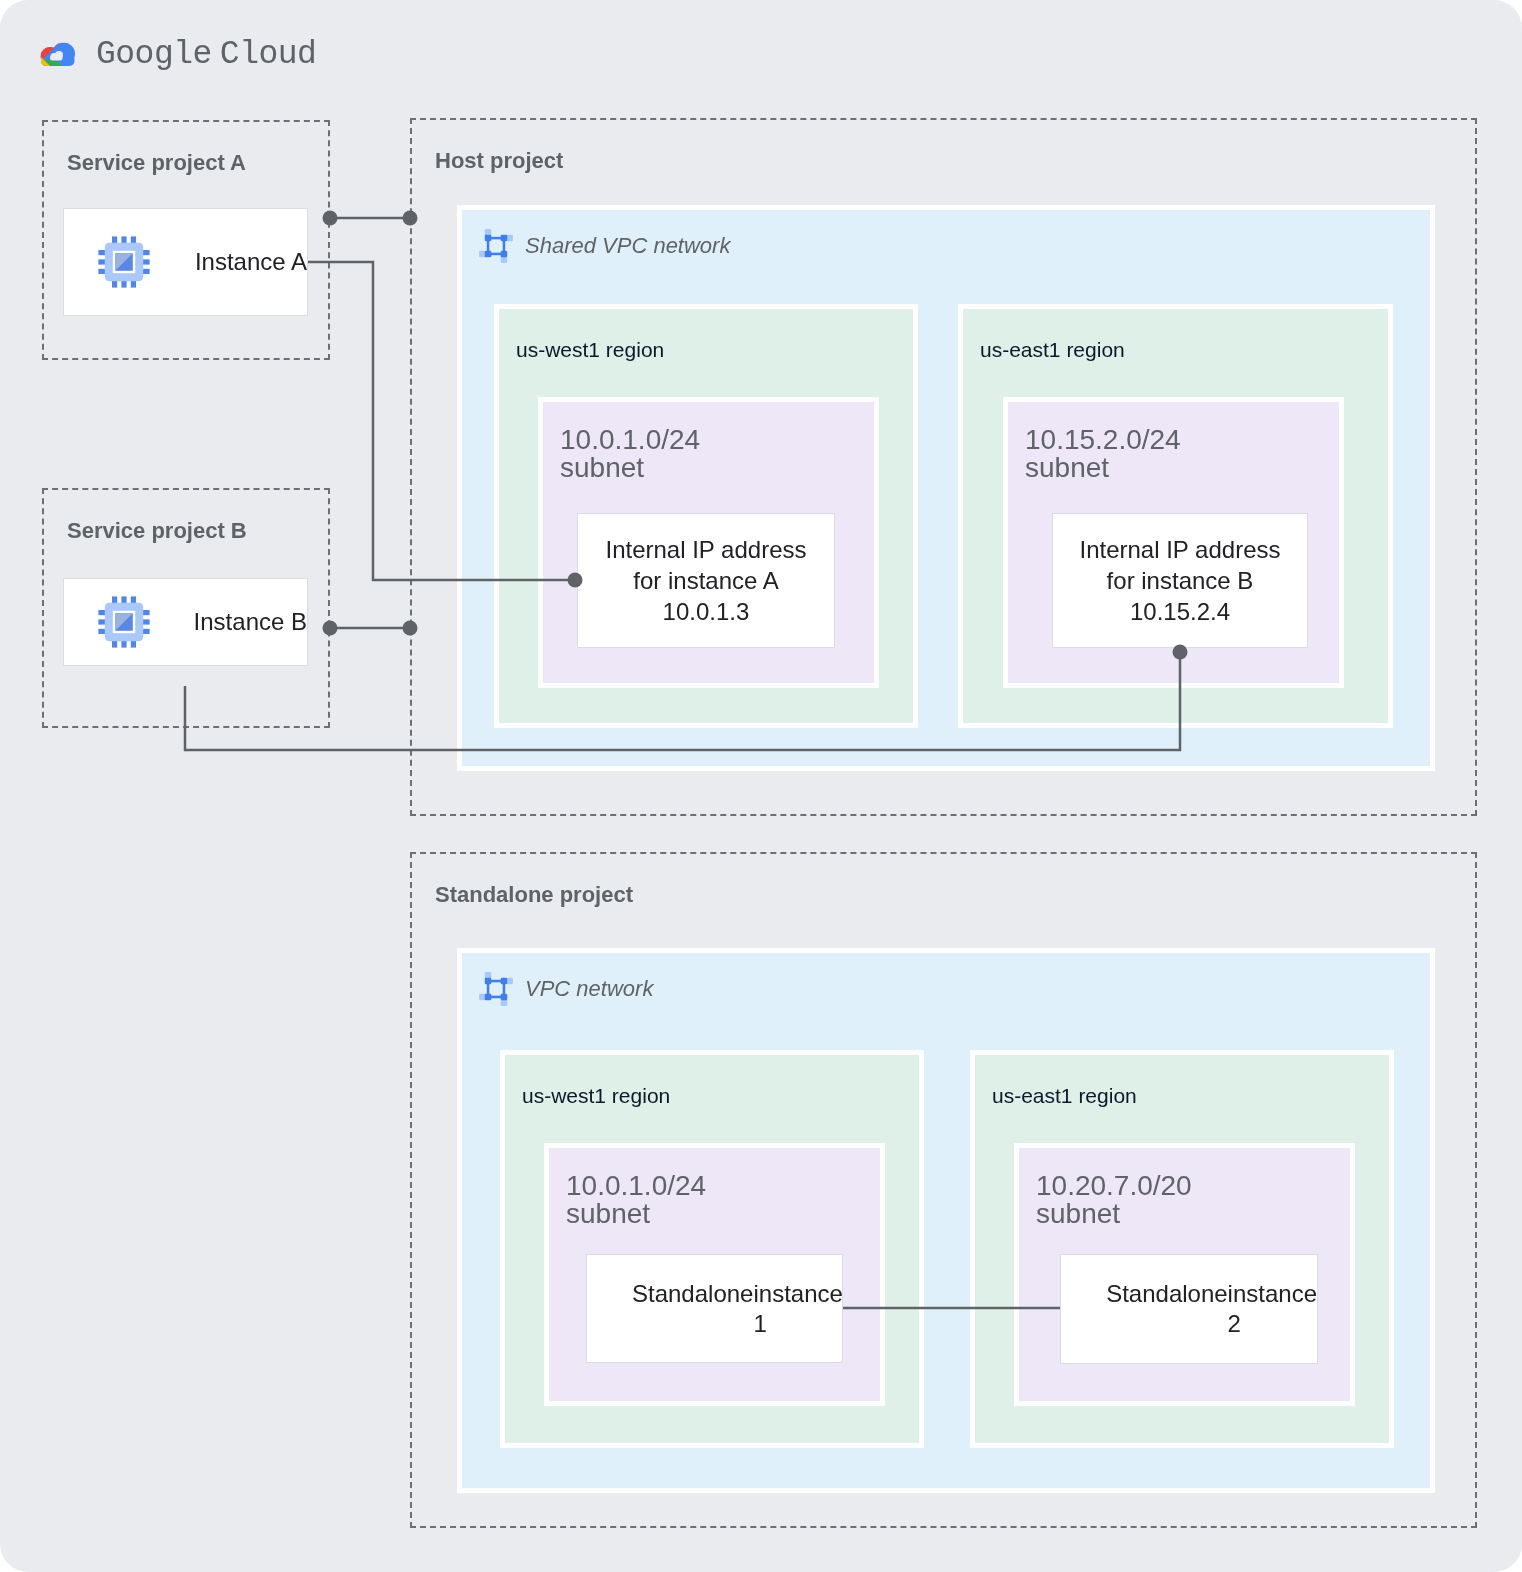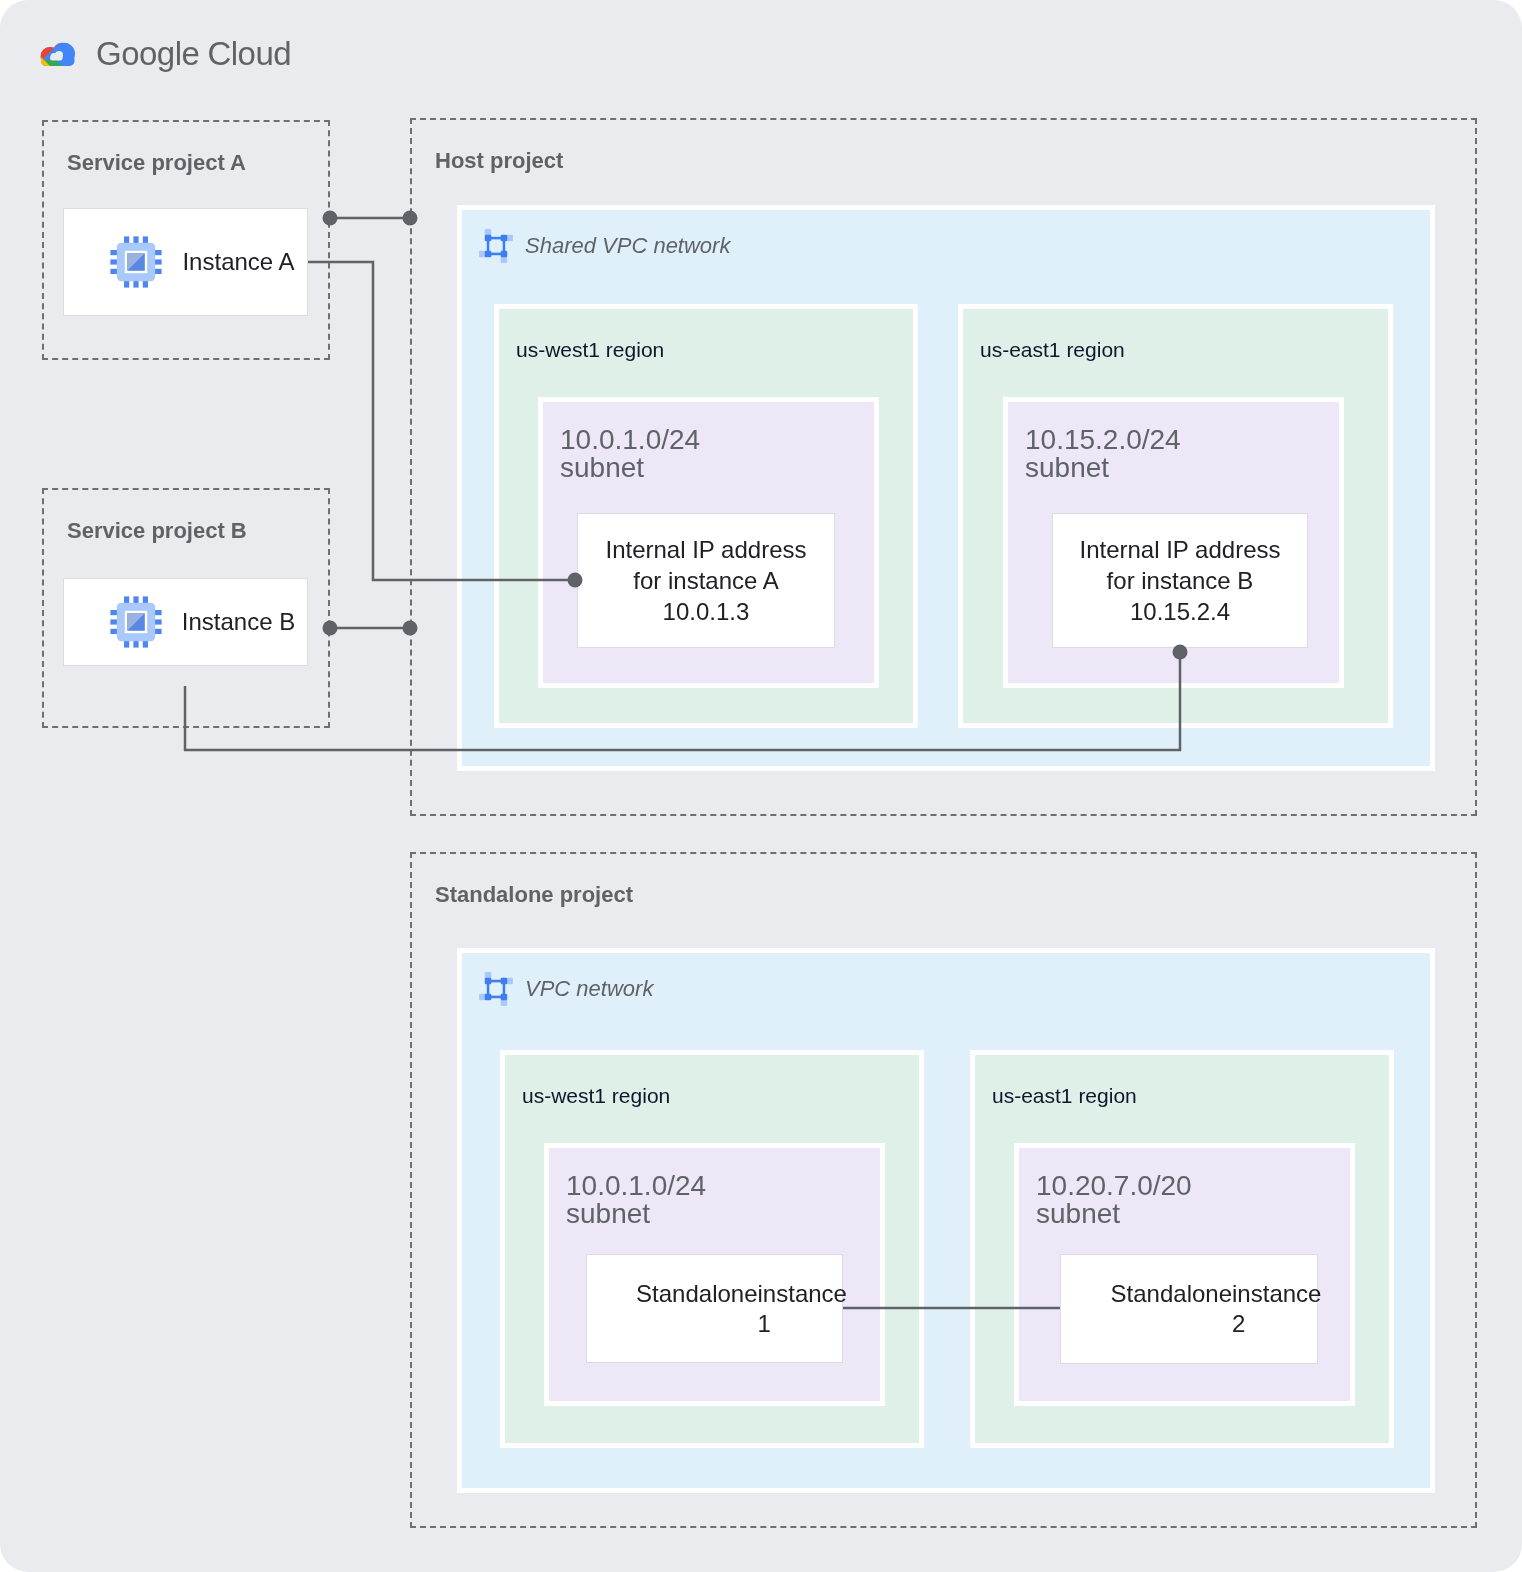--- a/index.html
+++ b/index.html
@@ -2,21 +2,21 @@
 <html><head>
 <meta charset="utf-8">
 <style>
   html,body{margin:0;padding:0;background:#ffffff;}
   .canvas{
     position:relative;width:1522px;height:1572px;background:#E9EBEE;
     border-radius:28px;overflow:hidden;
     font-family:"Liberation Sans","DejaVu Sans",sans-serif;
   }
   .logo{position:absolute;left:33px;top:34px;display:flex;align-items:center;gap:13px;}
-  .logo-text{display:flex;align-items:center;gap:8px;font-size:33px;letter-spacing:-0.5px;}
+  .logo-text{display:flex;align-items:center;gap:8px;font-size:33px;letter-spacing:-0.5px;font-family:Liberation Mono, monospace;}
   .logo-brand{color:#5F6368;font-weight:500;}
   .logo-product{color:#5F6368;font-weight:400;}
 
   .dashed{position:absolute;border:2px dashed #6C7075;box-sizing:border-box;}
   .sec-title{position:absolute;left:23px;top:28px;font-size:22px;color:#5F6368;white-space:nowrap;font-weight:bold;}
 
   .fill{position:absolute;box-sizing:border-box;border:5px solid #ffffff;}
   .blue{background:#DFF0FA;}
   .green{background:#DEF0E8;}
   .purple{background:#EDE7F7;}
@@ -25,21 +25,21 @@
   .net-header .txt{font-size:22px;color:#5F6368;white-space:nowrap;}
 
   .region-title{position:absolute;left:17px;top:29px;font-size:21px;color:#0f172a;white-space:nowrap;}
   .subnet-label{position:absolute;left:17px;top:24px;font-size:28px;color:#5F6368;line-height:28px;}
   .subnet-label span{display:block;}
 
   .node{
     position:absolute;background:#ffffff;border:1px solid #DADCE0;box-sizing:border-box;
     display:flex;align-items:center;color:#202124;
   }
-  .node.row{justify-content:center;padding-left:34px;gap:20px;}
+  .node.row{justify-content:space-between;padding-left:34px;gap:11px;}
   .node.center{justify-content:center;}
   .node .lbl{font-size:24px;}
   .node .col{display:flex;flex-direction:row;font-size:24px;line-height:30px;}
   .ip-lines{text-align:center;font-size:24px;line-height:31px;}
 
   .overlay{position:absolute;left:0;top:0;pointer-events:none;}
   .defs-hidden{position:absolute;width:0;height:0;overflow:hidden;}
 </style>
 </head>
 <body>

